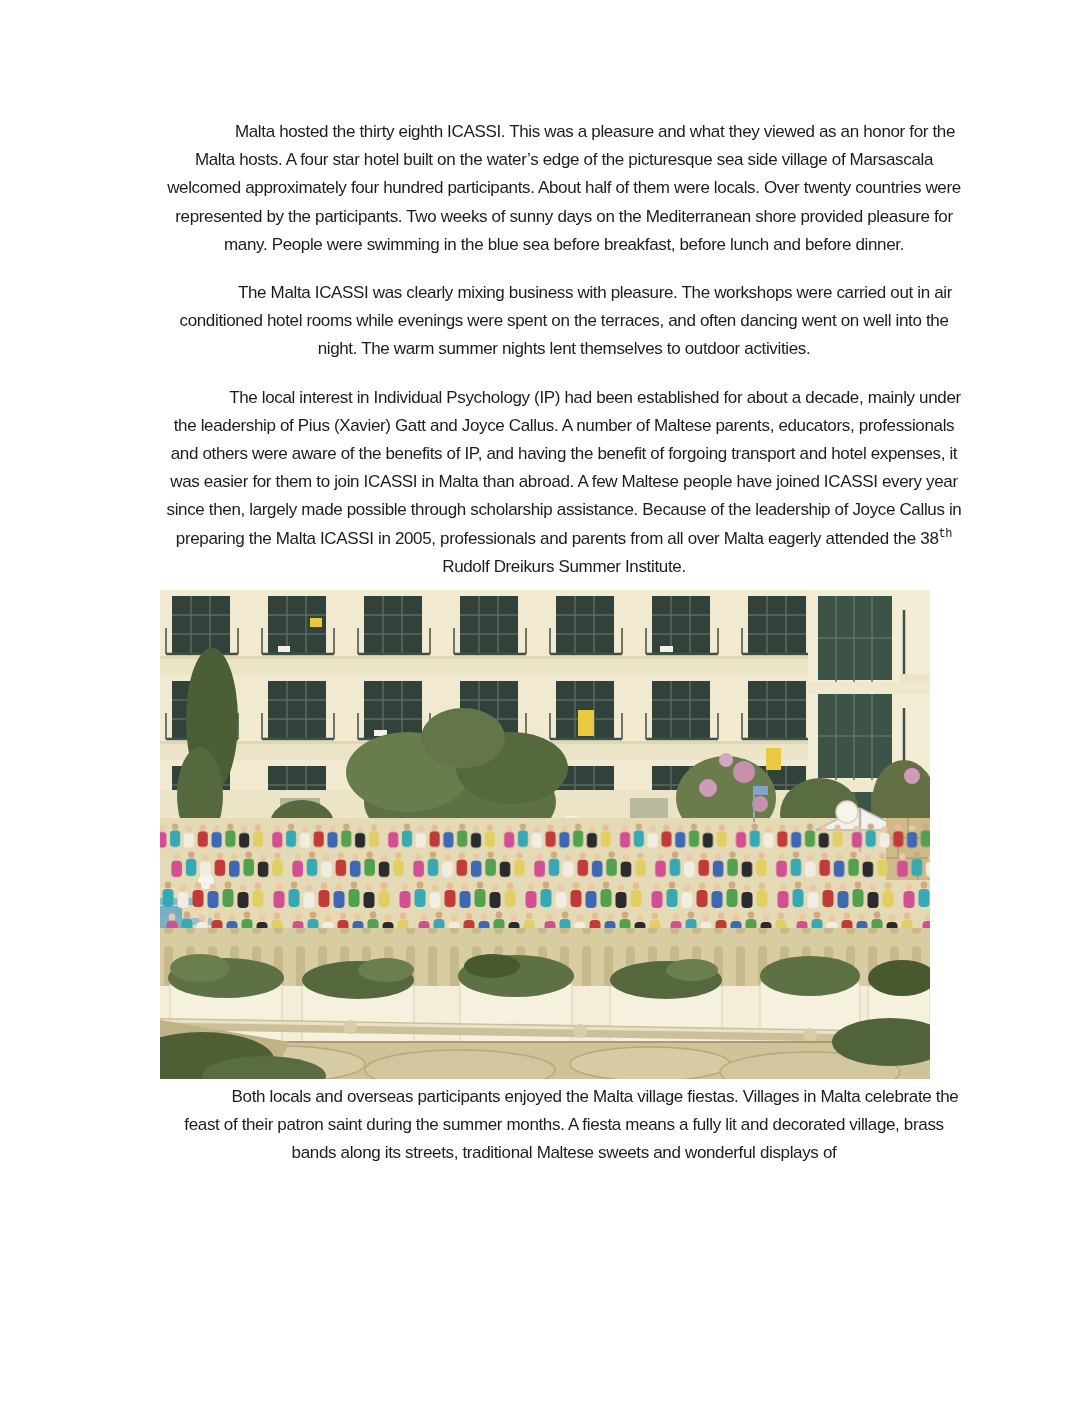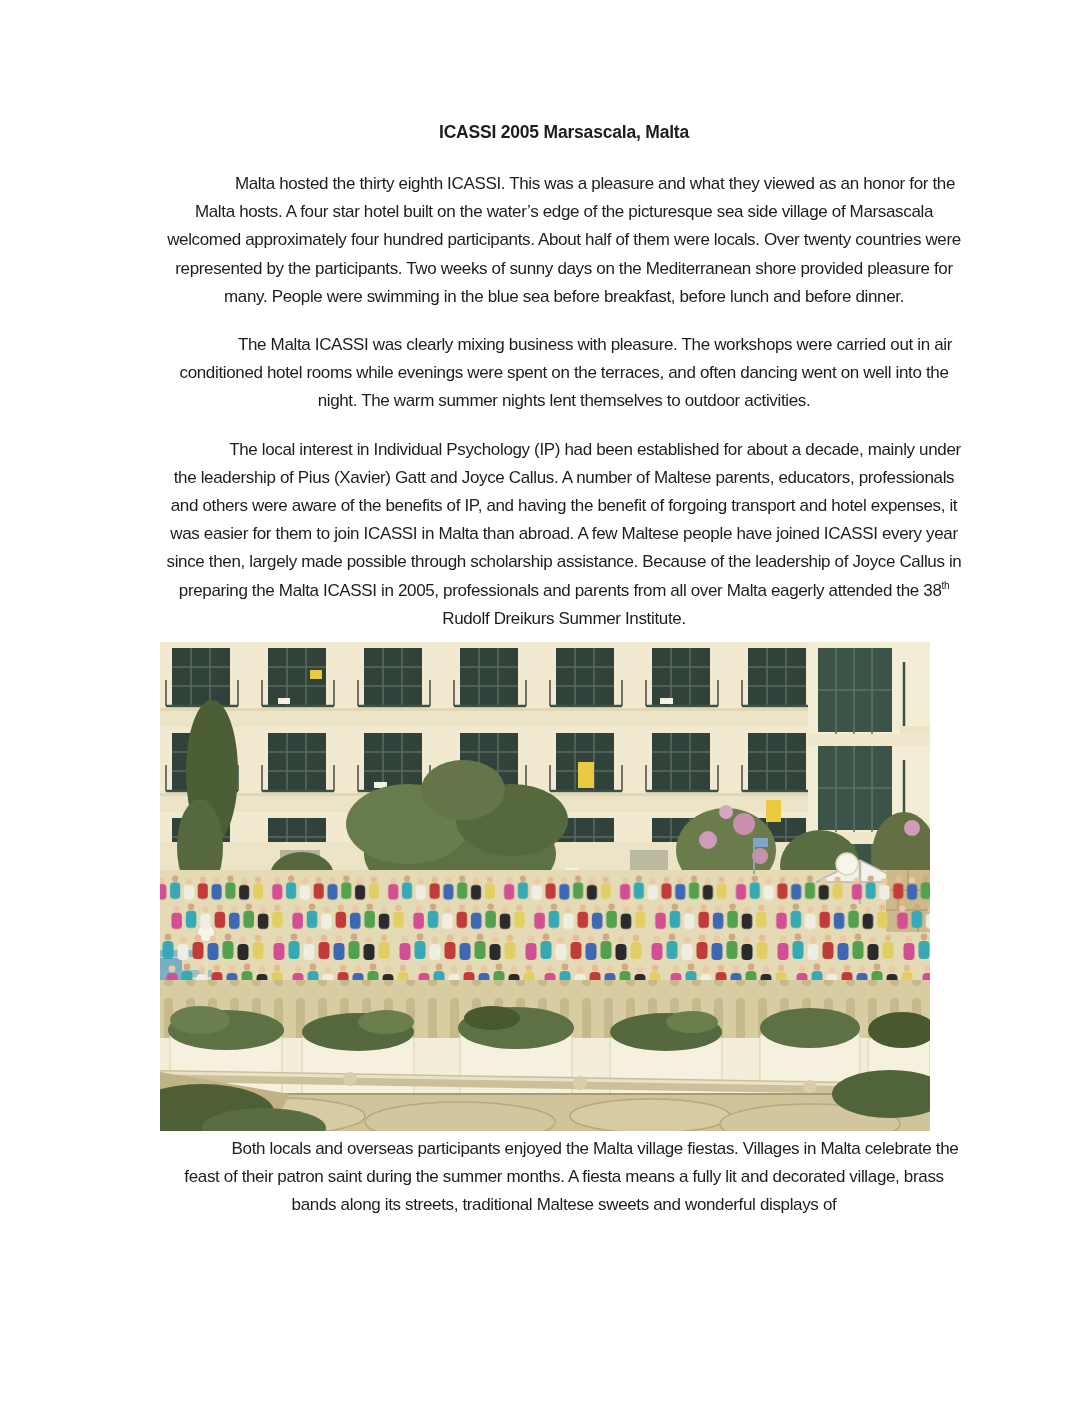--- a/index.html
+++ b/index.html
@@ -31,38 +31,38 @@
   p.body-para {
     font-size: 17px;
     line-height: 28.2px;
     letter-spacing: -0.35px;
     margin: 0 0 20px 0;
     text-indent: 62px;
     text-align: center;
   }
   p.body-para.no-gap { margin-bottom: 0; }
   sup.ordinal {
-    font-size: 10px;
+    font-size: 12px;
     line-height: 0;
     vertical-align: super;
+    font-family: Liberation Mono, monospace;
   }
   figure.photo-figure {
     margin: 9px 0 4px 0;
     width: 770px; height: 489px;
     line-height: 0;
   }
   figure.photo-figure svg { display: block; }
 </style>
 </head>
 <body>
 
 <div class="page">
   <div class="content">
 
-    <h1 class="doc-title">ICASSI 2005 Marsascala, Malta</h1>
 
     <p class="body-para">Malta hosted the thirty eighth ICASSI.  This was a pleasure and what they viewed as an honor for the Malta hosts. A four star hotel built on the water’s edge of the picturesque sea side village of Marsascala welcomed approximately four hundred participants. About half of them were locals. Over twenty countries were represented by the participants.  Two weeks of sunny days on the Mediterranean shore provided pleasure for many.  People were swimming in the blue sea before breakfast, before lunch and before dinner.</p>
 
     <p class="body-para">The Malta ICASSI was clearly mixing business with pleasure. The workshops were carried out in air conditioned hotel rooms while evenings were spent on the terraces, and often dancing went on well into the night.  The warm summer nights lent themselves to outdoor activities.</p>
 
     <p class="body-para no-gap"><span>The local interest in Individual Psychology (IP) had been established for about a decade, mainly under the leadership of Pius (Xavier) Gatt and Joyce Callus.  A number of Maltese parents, educators, professionals and others were aware of the benefits of IP, and having the benefit of forgoing transport and hotel expenses, it was easier for them to join ICASSI in Malta than abroad.  A few Maltese people have joined ICASSI every year since then, largely made possible through scholarship assistance. Because of the leadership of Joyce Callus in preparing the Malta ICASSI in 2005, professionals and parents from all over Malta eagerly attended the 38</span><sup class="ordinal">th</sup><span> Rudolf Dreikurs Summer Institute.</span></p>
 
     <figure class="photo-figure">
       <svg width="770" height="489" viewBox="0 0 770 489" xmlns="http://www.w3.org/2000/svg">
         <defs>

